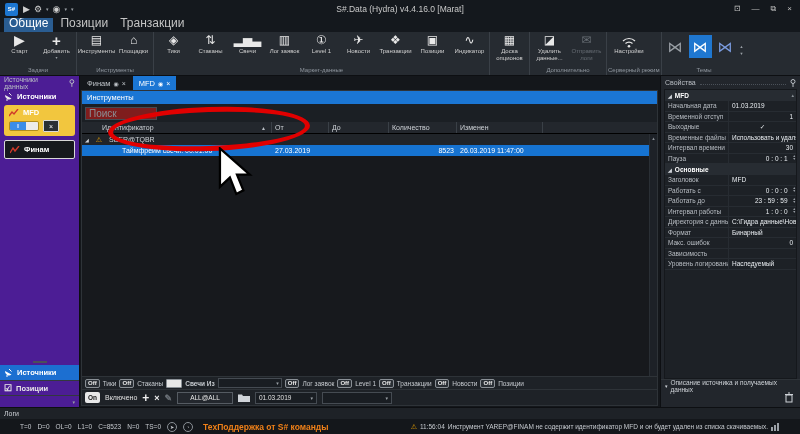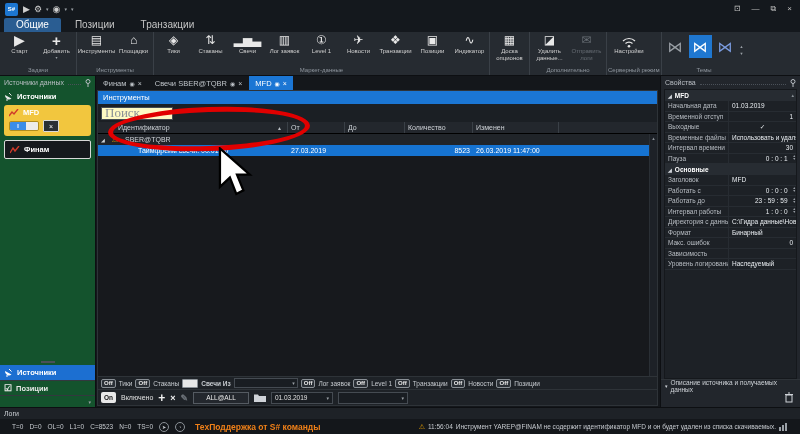--- a/index.html
+++ b/index.html
@@ -9,39 +9,39 @@
   
   .titlebar{height:18px;background:#14181d;display:flex;align-items:center;padding:0 5px;gap:5px;position:relative;}
   .logo{width:13px;height:13px;background:#1c76d1;color:#fff;font-size:6px;font-weight:bold;border-radius:2px;
     display:flex;align-items:center;justify-content:center;}
   .qa{display:flex;align-items:center;gap:4px;color:#cfcfcf;z-index:2;}
   .qa .g{font-size:9px;} .qa .c{font-size:5px;color:#9aa0a6;}
   .title{position:absolute;left:0;right:0;text-align:center;font-size:8.5px;color:#c9c9c9;}
   .winctl{margin-left:auto;display:flex;gap:11px;font-size:8px;color:#c0c0c0;z-index:2;padding-right:3px;}
   
   .rtabs{height:14px;background:#14181d;display:flex;align-items:flex-end;gap:2px;padding-left:4px;}
-  .rtab{padding:1px 12px 2px;font-size:10px;color:#c4c4c4;}
+  .rtab{padding:1px 5px 2px;font-size:12px;color:#c4c4c4;}
   .rtab.active{background:#2a5d92;color:#fff;border-radius:2px 2px 0 0;}
   .ribbon{height:44px;background:#262b31;display:flex;border-bottom:1px solid #0d0f12;}
   .rgroup{display:flex;flex-direction:column;border-right:1px solid #3a4047;padding:1px 1px 0;}
   .rbtns{flex:1;display:flex;align-items:stretch;}
   .rbtn{width:37px;display:flex;flex-direction:column;align-items:center;padding-top:0;}
   .rbtn .icon{height:15px;font-size:12px;line-height:15px;color:#e8e8e8;}
   .rbtn .lbl{font-size:6px;line-height:6.5px;text-align:center;color:#d0d0d0;}
   .rbtn.disabled .icon,.rbtn.disabled .lbl{color:#676d74;}
   .rglbl{height:9px;font-size:6px;text-align:center;color:#8f969e;line-height:9px;}
   .rbtn.big .icon{font-size:14px;}
   .theme-btn{width:23px;height:23px;margin:2px 1px;display:flex;align-items:center;justify-content:center;font-size:15px;color:#9aa0a6;}
   .theme-btn.sel{background:#1f77d0;color:#fff;}
   .theme-btn.blue{color:#7b9ce0;}
   .theme-spin{display:flex;flex-direction:column;justify-content:center;gap:2px;font-size:4px;color:#9aa0a6;padding:0 2px;}
   
   .main{display:flex;height:331px;}
   
-  .sidebar{width:96px;background:#14532d;border-right:1px solid #0d0f12;display:flex;flex-direction:column;}
+  .sidebar{width:80px;background:#4c1d95;border-right:1px solid #0d0f12;display:flex;flex-direction:column;}
   .sb-head{height:13px;display:flex;align-items:center;gap:2px;padding:0 4px;font-size:7px;color:#b9bec4;}
   .leader{flex:1;border-bottom:1px dotted #4a5058;margin:0 2px;height:4px;}
   .sb-sec{height:15px;display:flex;align-items:center;gap:4px;padding:0 4px;font-size:7.5px;font-weight:bold;color:#fff;}
   .card-mfd{margin:1px 4px;background:#f2c63e;border-radius:3px;padding:3px 5px 4px;}
   .card-mfd .r1{display:flex;align-items:center;gap:4px;font-size:7.5px;font-weight:bold;color:#fff;}
   .card-mfd .r2{display:flex;align-items:center;gap:4px;margin-top:3px;}
   .toggle{width:30px;height:10px;border-radius:2px;overflow:hidden;display:flex;border:1px solid #b08d1e;}
   .toggle .onpart{flex:1;background:#3a8de8;display:flex;align-items:center;justify-content:center;color:#fff;font-size:5px;}
   .toggle .knob{width:12px;background:#ececec;}
   .xbtn{width:16px;height:12px;background:#2a2f35;border:1px solid #dadada;color:#fff;font-size:7px;
@@ -56,22 +56,22 @@
   .sb-combo{height:12px;display:flex;align-items:center;justify-content:flex-end;padding:0 4px;font-size:5px;color:#9aa0a6;border-top:1px solid #33383e;}
   
   .center{flex:1;display:flex;flex-direction:column;background:#14171b;min-width:0;}
   .dtabs{height:14px;display:flex;gap:1px;padding-left:1px;}
   .dtab{display:flex;align-items:center;gap:3px;padding:0 6px;font-size:7.5px;color:#bfc4c9;}
   .dtab .pin{font-size:6px;} .dtab .x{font-size:7px;}
   .dtab.active{background:#1b76d4;color:#fff;}
   .cbody{flex:1;margin:0 2px 1px 1px;border:1px solid #2e3338;display:flex;flex-direction:column;background:#16191d;}
   .ptitle{height:13px;background:#1b76d4;color:#fff;font-size:7.5px;display:flex;align-items:center;padding:0 5px;}
   .srow{height:18px;display:flex;align-items:center;padding:0 3px;background:#1b1f24;}
-  .search{width:72px;height:13px;background:#fef9c3;border:1px solid #454b52;color:#8a9096;font-size:13px;padding:0 3px;
-    font-family:Liberation Serif, serif;outline:none;}
+  .search{width:72px;height:13px;background:#7f1d1d;border:1px solid #454b52;color:#8a9096;font-size:10px;padding:0 3px;
+    font-family:Liberation Sans, sans-serif;outline:none;}
   .search::placeholder{color:#8a9096;}
   .grid{flex:1;position:relative;display:flex;flex-direction:column;background:#15181c;}
   .ghead{height:12px;display:flex;background:#23272d;border-bottom:1px solid #000;font-size:7px;color:#cfd3d8;}
   .gc{display:flex;align-items:center;padding:0 3px;border-right:1px solid #3a4047;overflow:hidden;white-space:nowrap;}
   .c-id{flex:0 0 190px;padding-left:20px;justify-content:space-between;}
   .c-from{flex:0 0 57px;} .c-to{flex:0 0 60px;} .c-qty{flex:0 0 68px;} .c-chg{flex:0 0 86px;} .c-fill{flex:1;border-right:none;}
   .sort{font-size:5px;color:#b9bec4;margin-right:2px;}
   .grow{height:11px;display:flex;align-items:center;font-size:7px;color:#cfd3d8;background:#202429;}
   .grow .cell{display:flex;align-items:center;padding:0 3px;overflow:hidden;white-space:nowrap;height:100%;}
   .grow.selected{background:#1673d1;color:#fff;}
@@ -105,21 +105,21 @@
   .pval{flex:1;padding:0 3px;color:#e8ecf0;display:flex;align-items:center;overflow:hidden;white-space:nowrap;}
   .pval.r{justify-content:flex-end;} .pval.c{justify-content:center;}
   .spin{display:flex;flex-direction:column;justify-content:center;line-height:3px;font-size:3.5px;color:#9aa0a6;margin-left:2px;}
   .pr-up{position:absolute;right:2px;top:2px;font-size:5px;color:#8a9096;}
   .pr-fill{flex:1;}
   .desc{height:12px;display:flex;align-items:center;gap:3px;padding:0 4px;font-size:6.5px;color:#cfd3d8;border-top:1px solid #2e3338;}
   .desc .tri{font-size:5px;}
   .trashrow{height:16px;display:flex;justify-content:flex-end;align-items:center;padding:0 6px 3px;}
   
   .logsbar{height:12px;background:#1e2227;border-top:1px solid #0d0f12;display:flex;align-items:center;padding:0 4px;font-size:7px;color:#cfd3d8;}
-  .statusbar{height:15px;background:#14171b;display:flex;align-items:center;padding:0 12px;gap:6px;font-size:6.5px;color:#c6cacf;}
+  .statusbar{height:15px;background:#14171b;display:flex;align-items:center;padding:0 20px;gap:6px;font-size:6.5px;color:#c6cacf;}
   .circ{width:10px;height:10px;border:1px solid #8a9096;border-radius:50%;font-size:5px;display:flex;align-items:center;justify-content:center;color:#c6cacf;}
   .support{color:#f08018;font-size:8.5px;font-weight:bold;margin-left:4px;}
   .sb-right{margin-left:auto;display:flex;align-items:center;gap:3px;}
   .sb-right .warn{width:auto;}
   .sb-right .msg{color:#c6cacf;}
   
   .red-ellipse{position:absolute;left:108px;top:107px;width:202px;height:44px;border:5px solid #e10000;
     border-radius:50%;transform:rotate(-2deg);z-index:50;pointer-events:none;}
   .cursor{position:absolute;left:218px;top:147px;z-index:51;pointer-events:none;}
   svg.mini{display:block;}
@@ -132,20 +132,21 @@
   <div class="titlebar">
     <div class="logo">S#</div>
     <div class="qa">
       <span class="g">▶</span>
       <span class="g">⚙</span>
       <span class="c">▾</span>
       <span class="g">◉</span>
       <span class="c">▾</span>
       <span class="c">▾</span>
     </div>
+    <div class="title">S#.Data (Hydra) v4.4.16.0 [Marat]</div>
     <div class="winctl">
       <span>⊡</span>
       <span>—</span>
       <span>⧉</span>
       <span>×</span>
     </div>
   </div>
 
   <div class="rtabs">
     <div class="rtab active">Общие</div>
@@ -331,25 +332,20 @@
       </div>
       <div class="sb-combo">
         <span>▾</span>
       </div>
     </div>
 
     <div class="center">
       <div class="dtabs">
         <div class="dtab">
           <span>Финам</span>
-          <span class="pin">◉</span>
-          <span class="x">×</span>
-        </div>
-        <div class="dtab">
-          <span>Свечи SBER@TQBR</span>
           <span class="pin">◉</span>
           <span class="x">×</span>
         </div>
         <div class="dtab active">
           <span>MFD</span>
           <span class="pin">◉</span>
           <span class="x">×</span>
         </div>
       </div>
       <div class="cbody">

